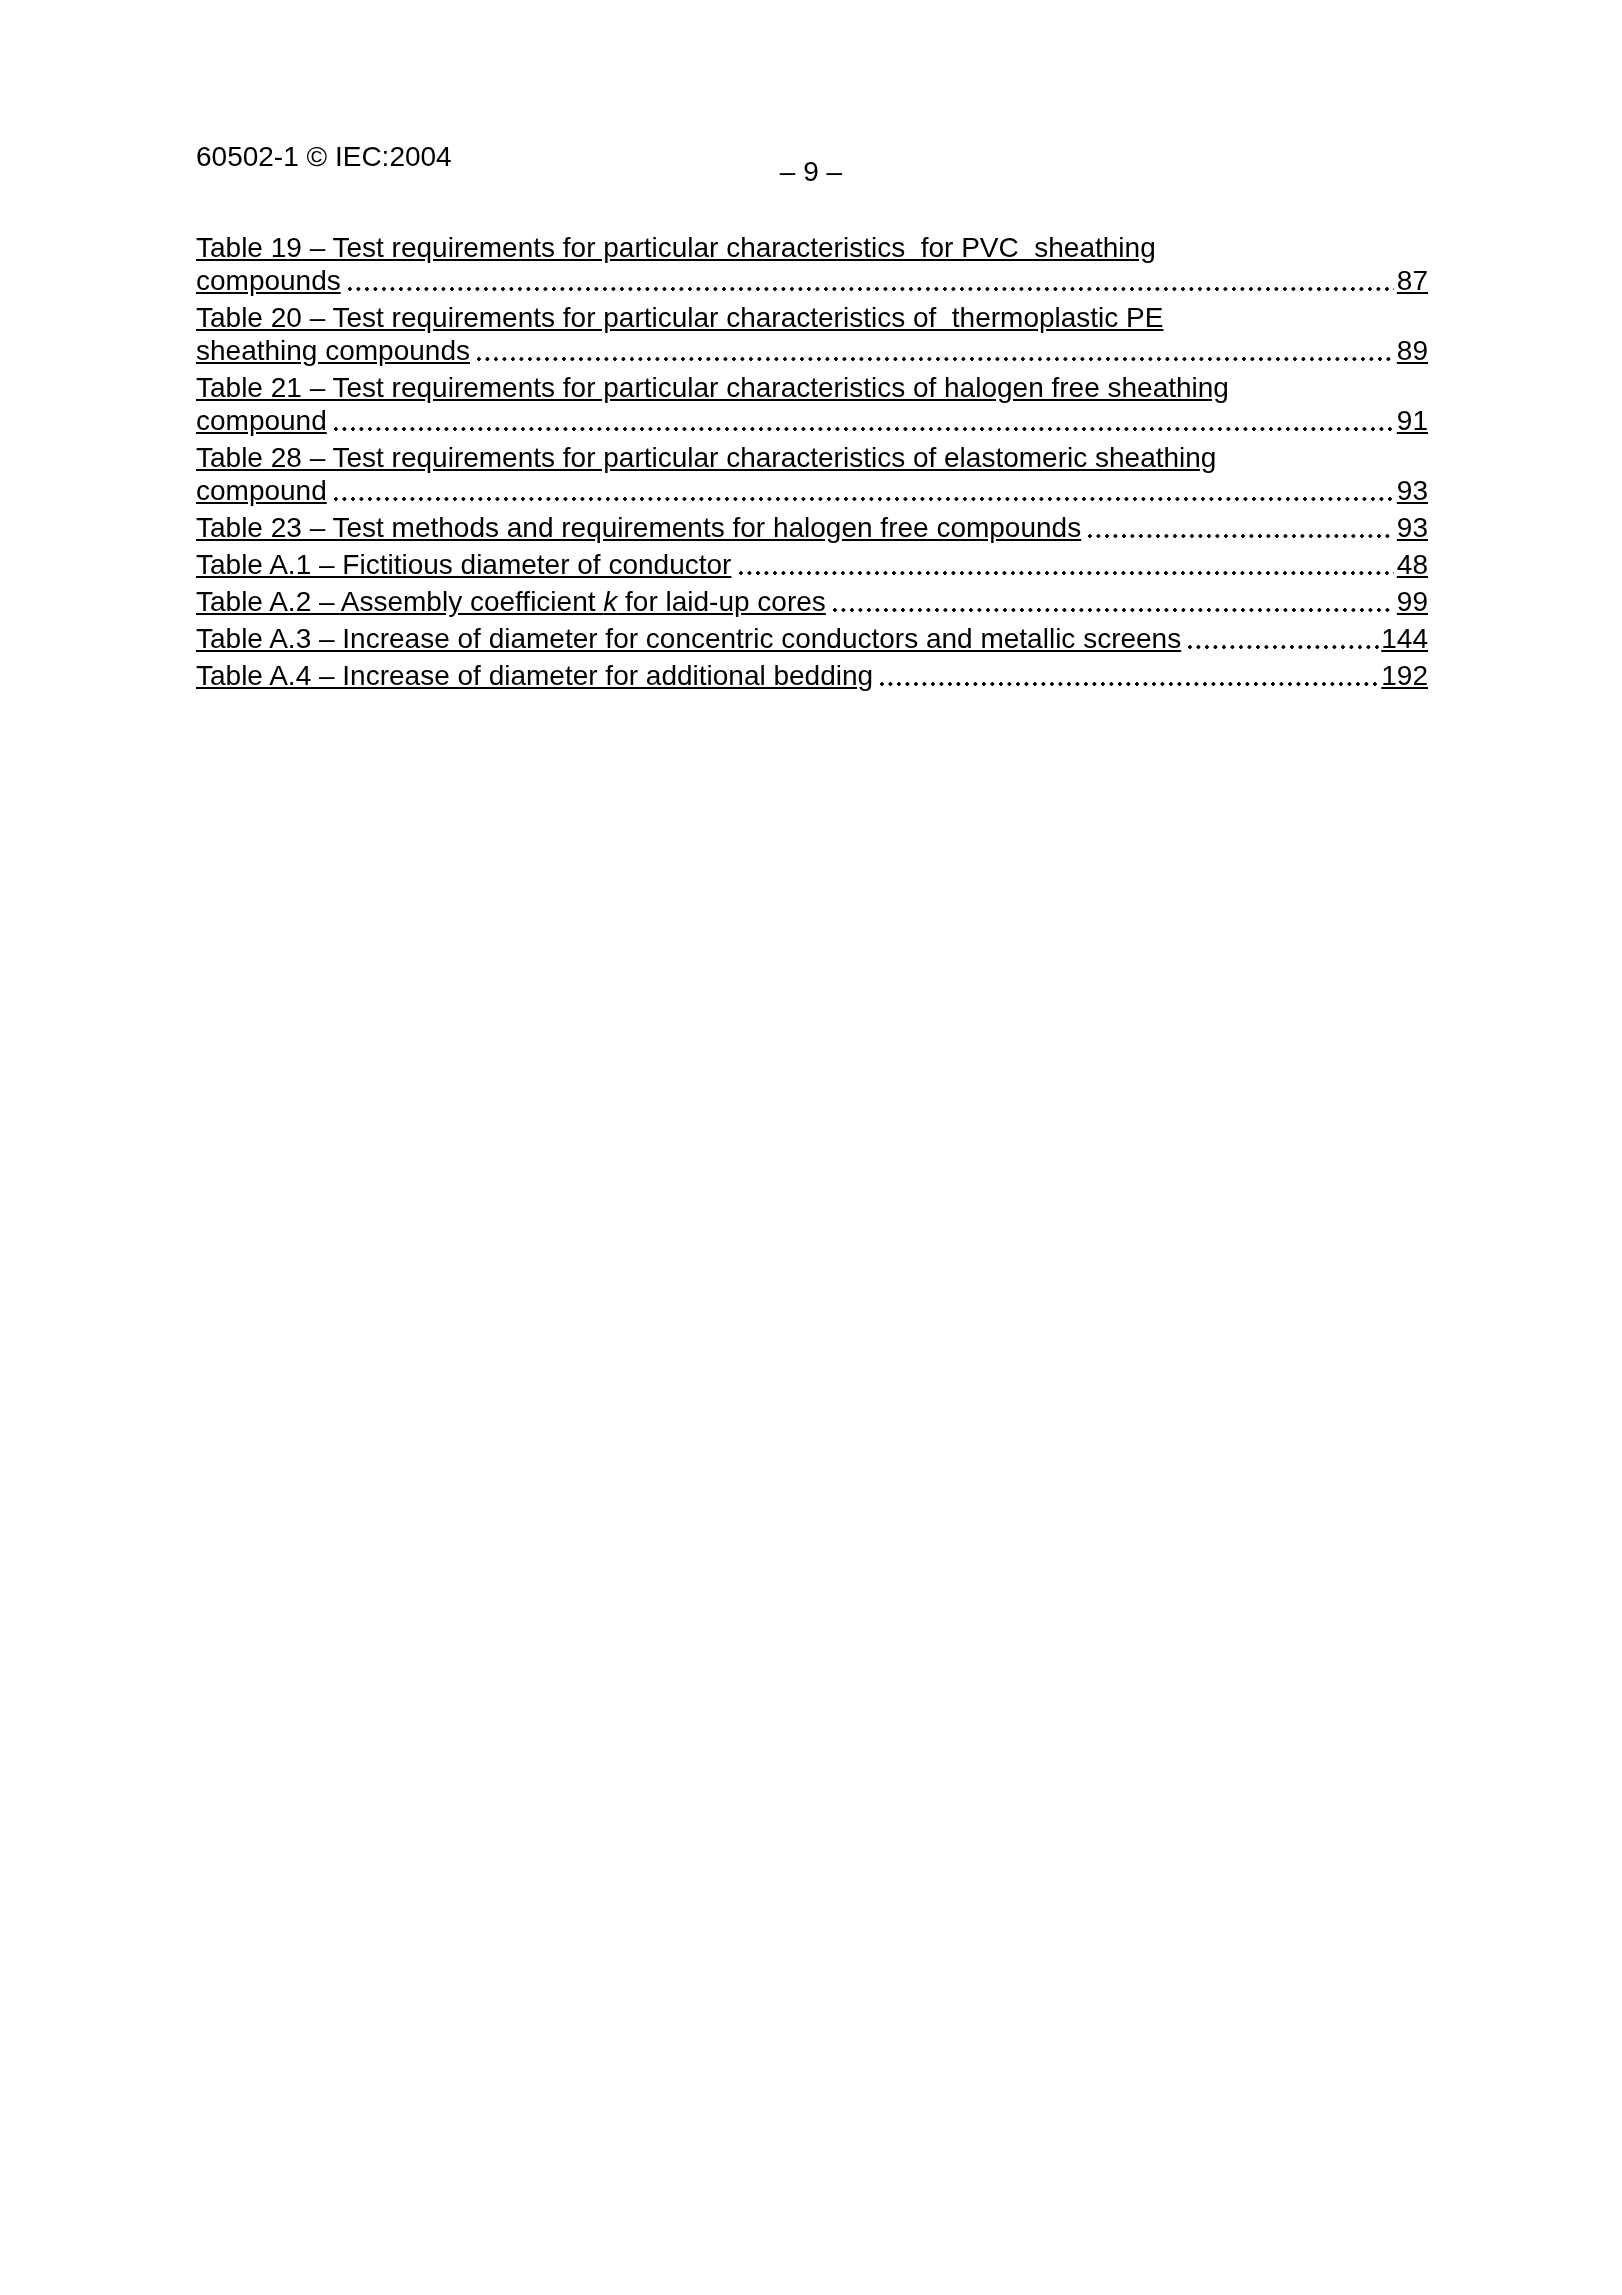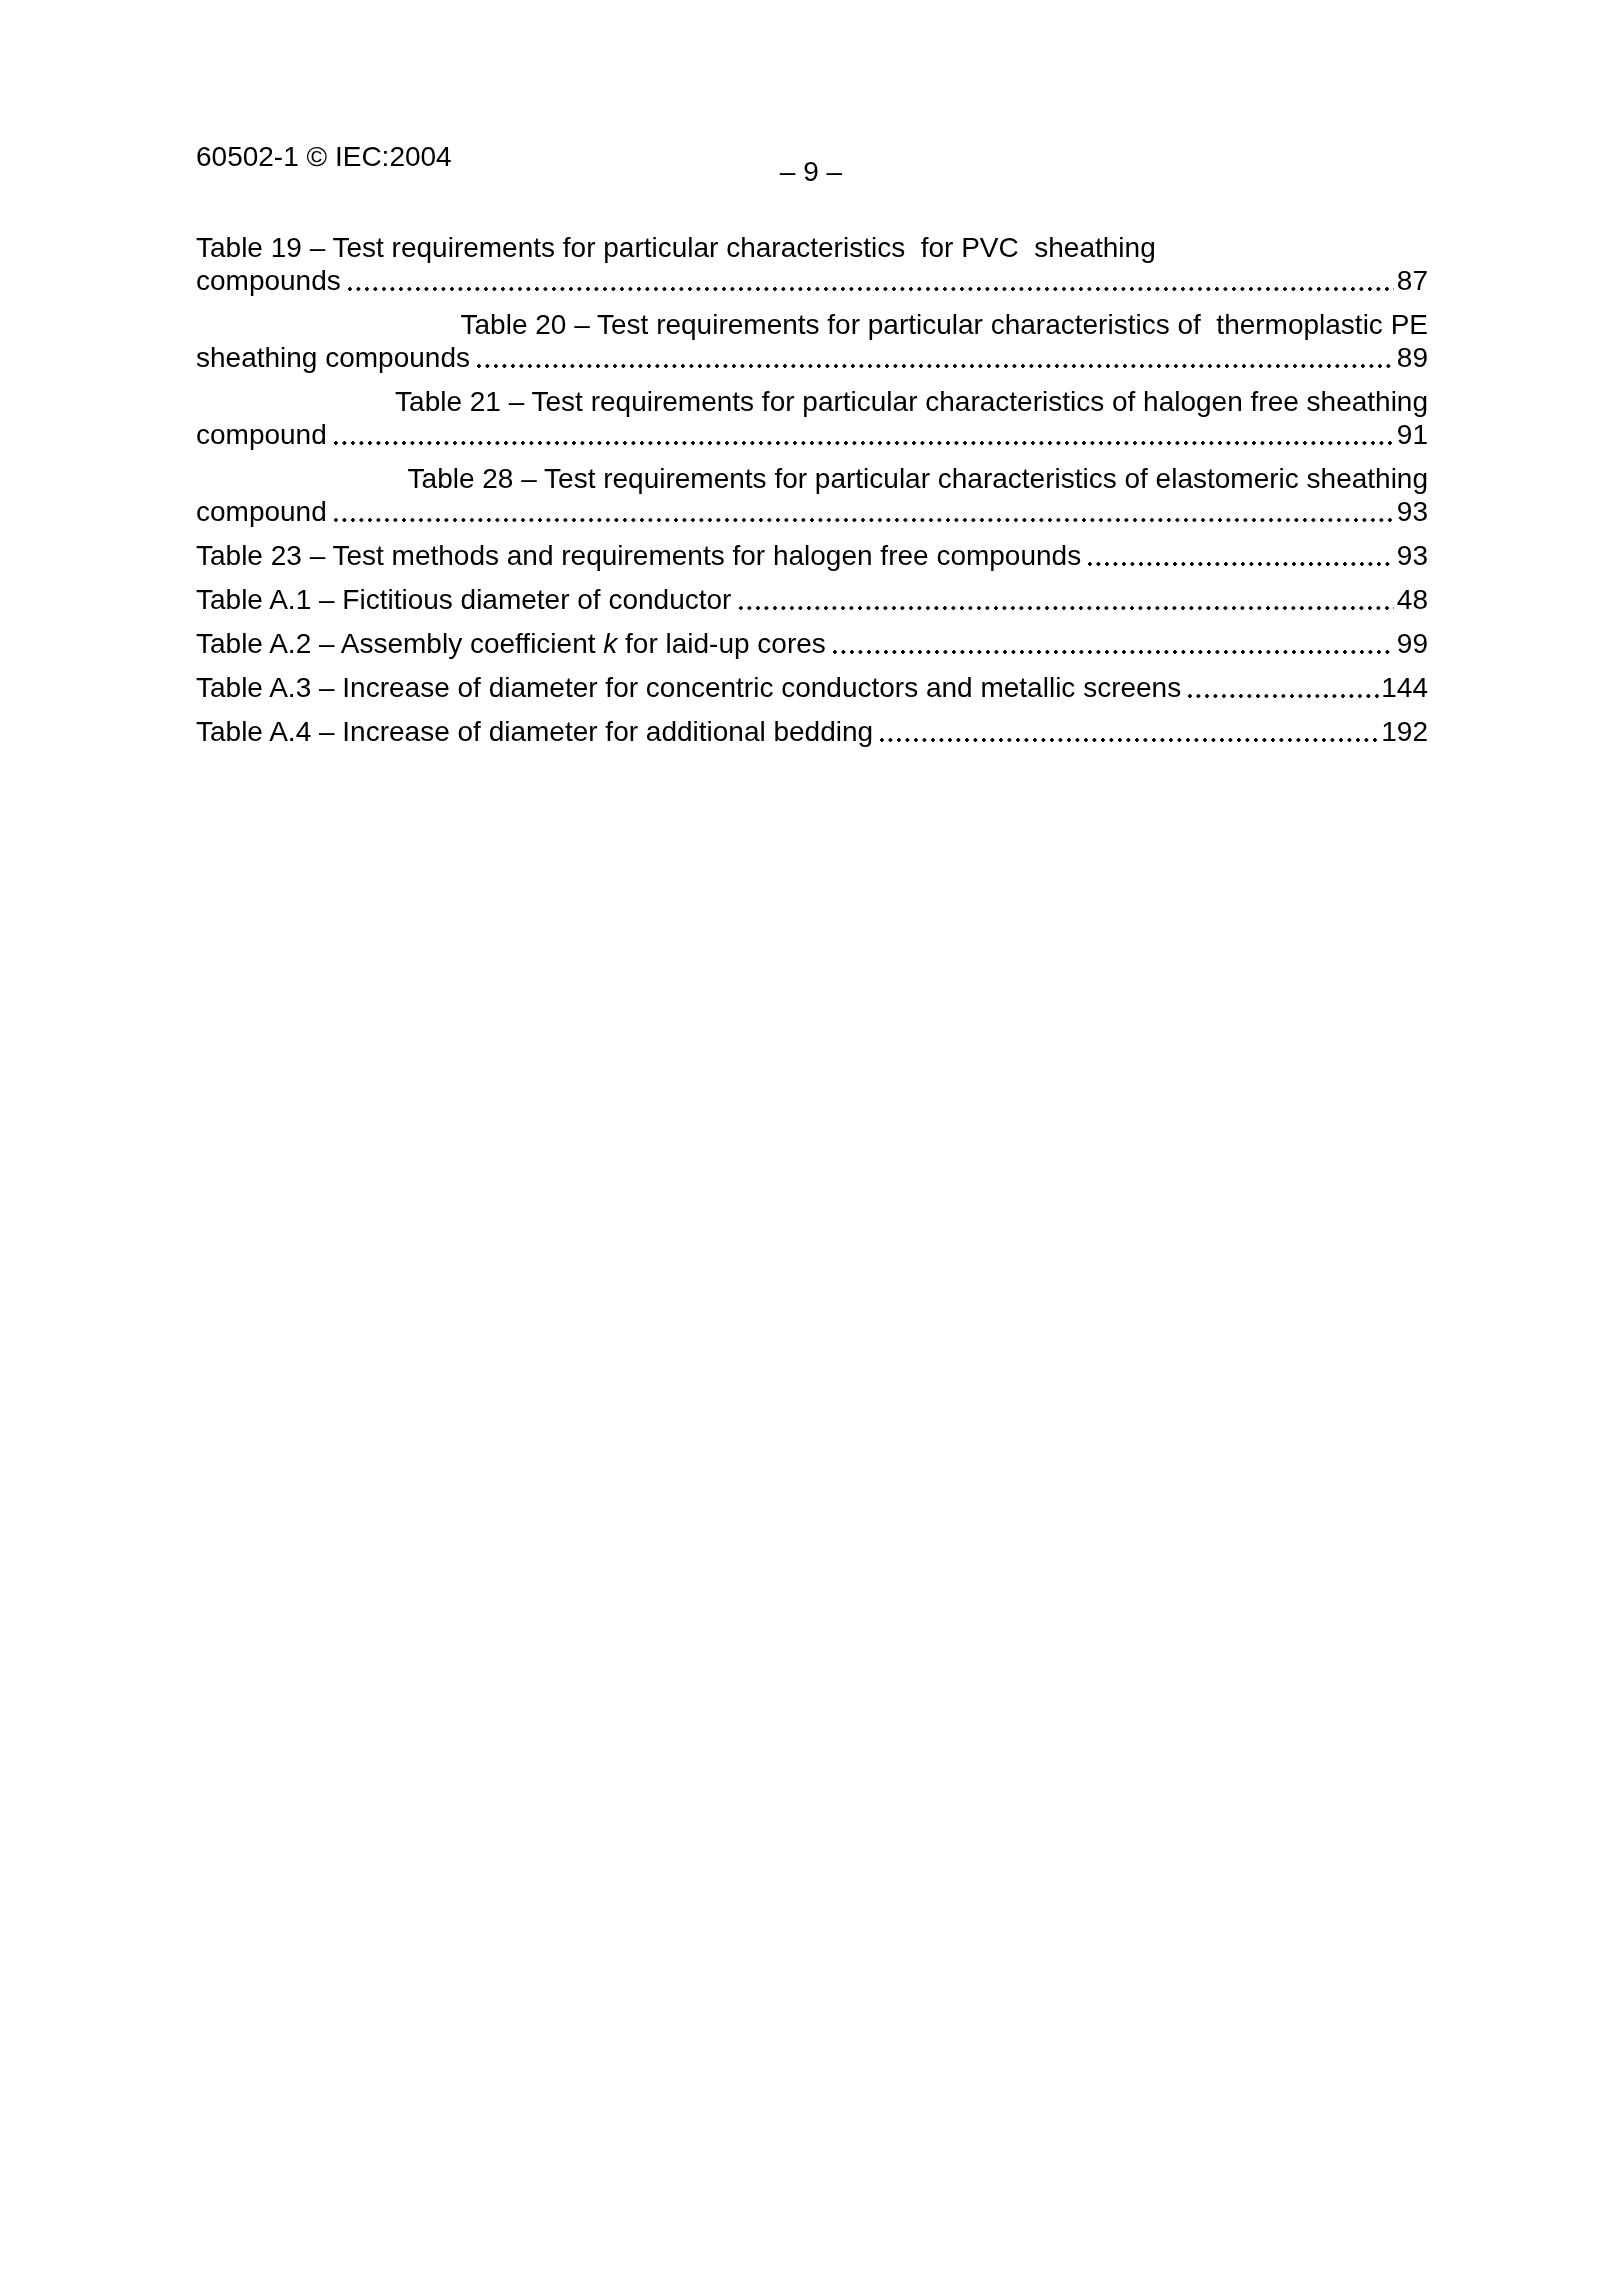--- a/index.html
+++ b/index.html
@@ -32,22 +32,23 @@
     white-space: pre;
   }
 
   .toc {
     position: absolute;
     left: 196px;
     top: 231px;
     width: 1232px;
     font-size: 28px;
     line-height: 33px;
+    text-decoration: underline;
   }
-  .entry + .entry { margin-top: 11px; text-align: right; }
+  .entry + .entry { margin-top: 4px; }
 
   .l1 { white-space: pre; }
   .l1:empty { display: none; }
 
   .l2 { display: flex; }
   .t  { flex: 0 0 auto; white-space: pre; }
   .pg { flex: 0 0 auto; white-space: pre; }
   .dots {
     flex: 1 1 auto;
     align-self: flex-end;

